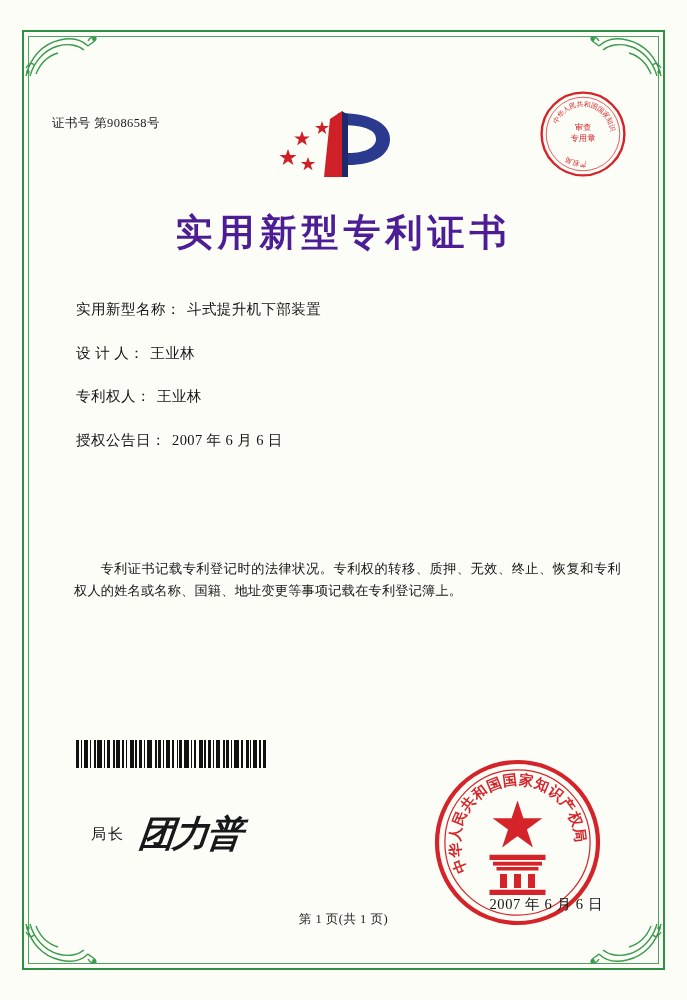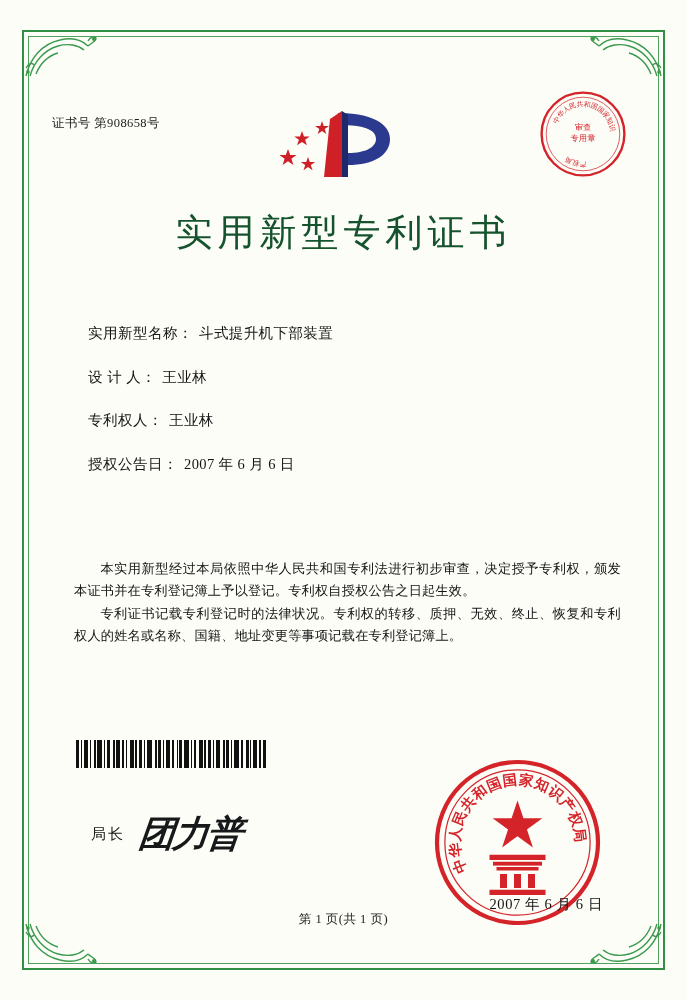--- a/index.html
+++ b/index.html
@@ -92,33 +92,32 @@
   .seal-top svg { width: 100%; height: 100%; display: block; }
 
   
   .doc-title {
     position: absolute;
     left: 0;
     right: 0;
     top: 158px;
     text-align: center;
     font-family: "DejaVu Serif", serif;
-    font-weight: normal;
+    font-weight: bold;
     font-size: 37px;
     letter-spacing: 5px;
-    color: #14532d;
+    color: #4c1d95;
   }
 
   
   .fields {
     position: absolute;
-    left: 48px;
+    left: 36px;
     top: 250px;
     right: 20px;
-    margin-top: 24px;
   }
   .field-row {
     display: flex;
     align-items: baseline;
     margin-bottom: 24.5px;
     font-size: 14.5px;
     color: #151515;
   }
   .field-label {
     white-space: nowrap;
@@ -343,21 +342,20 @@
         <span class="field-label">专利权人：</span>
         <span class="field-value">王业林</span>
       </div>
       <div class="field-row">
         <span class="field-label">授权公告日：</span>
         <span class="field-value">2007 年 6 月 6 日</span>
       </div>
     </div>
 
     <div class="body-text">
-      <p>本实用新型经过本局依照中华人民共和国专利法进行初步审查，决定授予专利权，颁发本证书并在专利登记簿上予以登记。专利权自授权公告之日起生效。</p>
       <p>专利证书记载专利登记时的法律状况。专利权的转移、质押、无效、终止、恢复和专利权人的姓名或名称、国籍、地址变更等事项记载在专利登记簿上。</p>
     </div>
 
     <div class="barcode">
       <i style="width:3px"></i>
         <i style="width:2px;background:transparent"></i>
       <i style="width:1px"></i>
         <i style="width:2px;background:transparent"></i>
       <i style="width:4px"></i>
         <i style="width:2px;background:transparent"></i>

